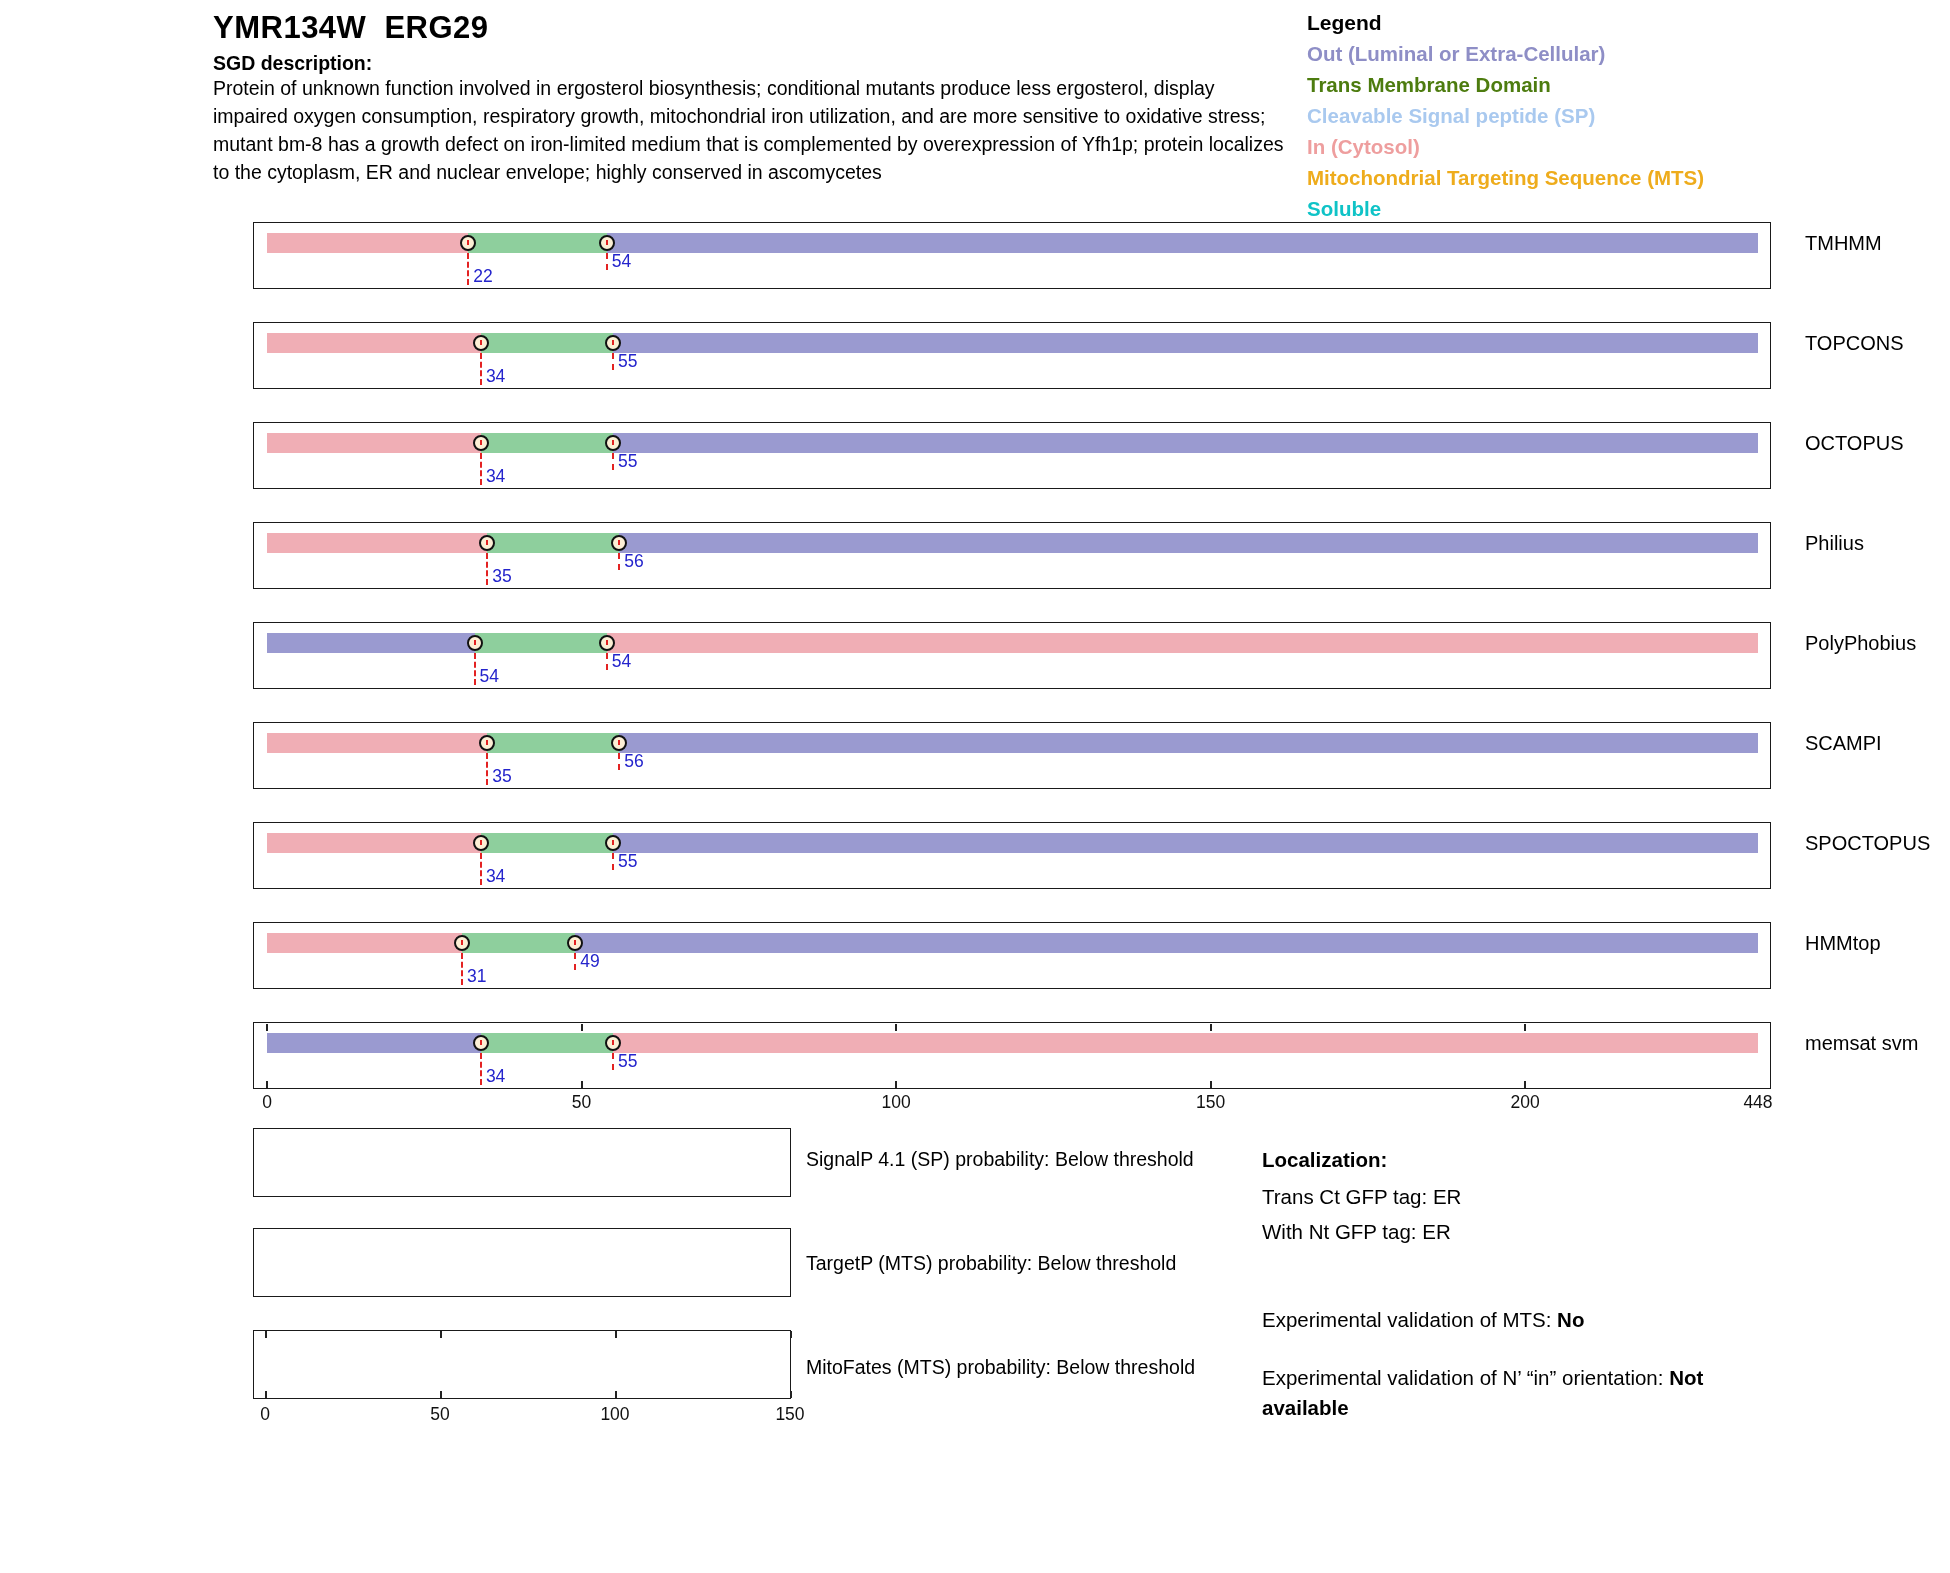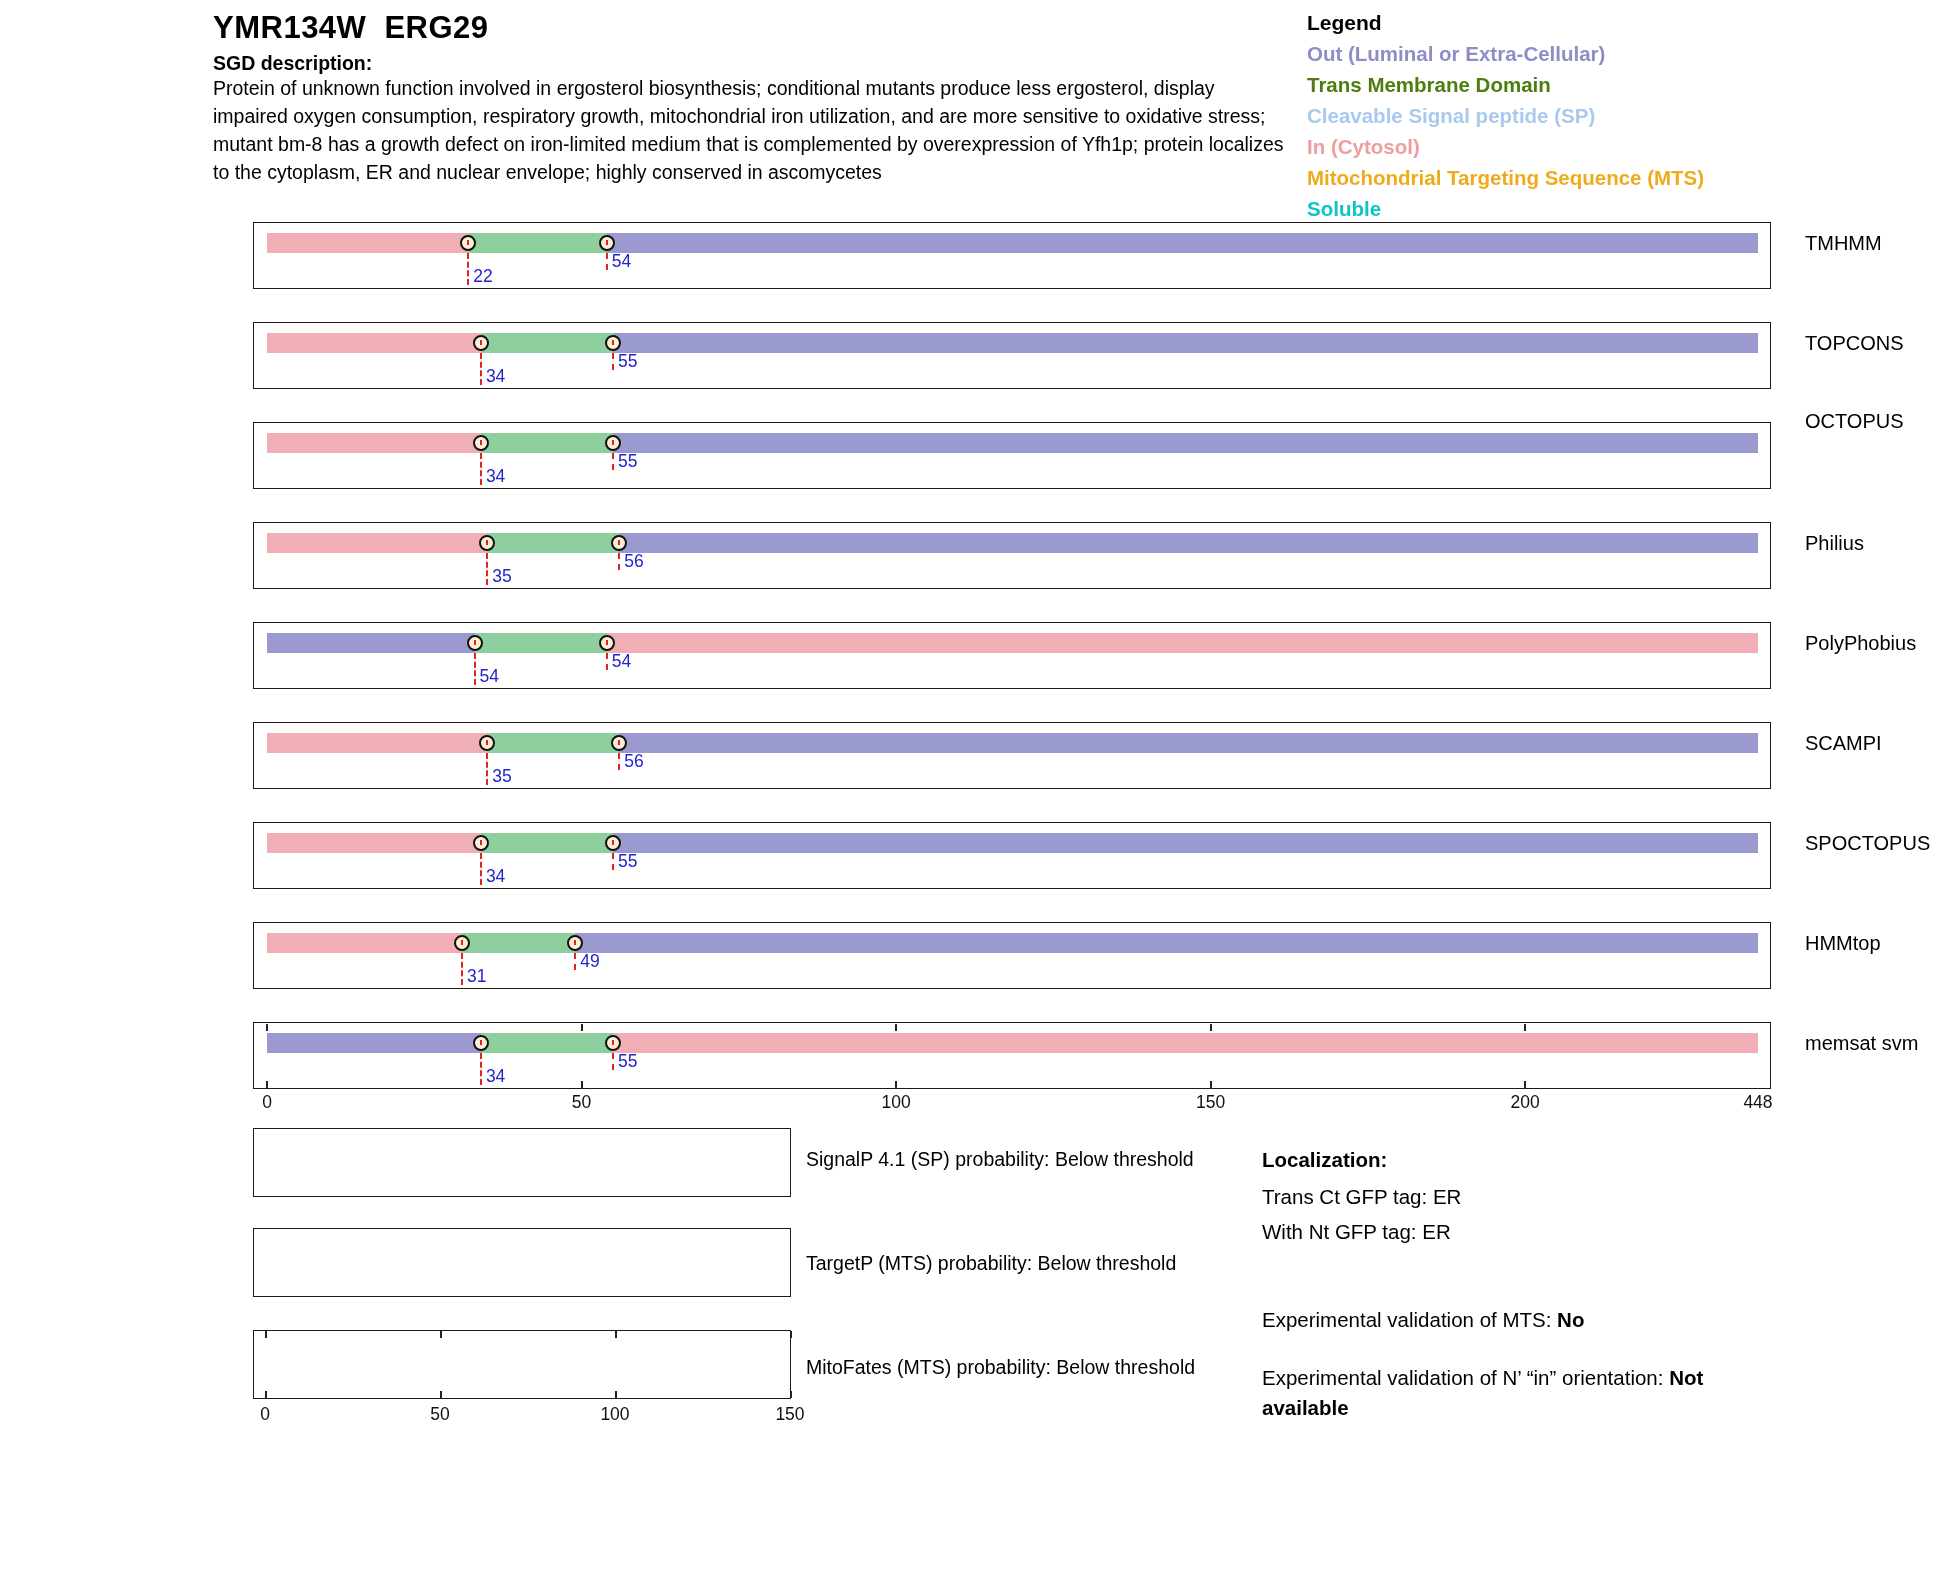--- a/index.html
+++ b/index.html
@@ -249,20 +249,20 @@
     </div>
 
   <div class="ann bold" style="top:1145px;">Localization:</div>
   <div class="ann" style="top:1182px;">Trans Ct GFP tag: ER</div>
   <div class="ann" style="top:1217px;">With Nt GFP tag: ER</div>
   <div class="ann" style="top:1305px;"><span>Experimental validation of MTS: </span><span class="bold">No</span></div>
   <div class="ann" style="top:1363px;width:470px;"><span>Experimental validation of N’ “in” orientation: </span><span class="bold">Not available</span></div>
 
 <div class="track-label" style="top: 232px;">TMHMM</div>
     <div class="track-label" style="top: 332px;">TOPCONS</div>
-    <div class="track-label" style="top: 410px;">OCTOPUS</div>
+    <div class="track-label" style="top: 432px;">OCTOPUS</div>
     <div class="track-label" style="top: 532px;">Philius</div>
     <div class="track-label" style="top: 632px;">PolyPhobius</div>
     <div class="track-label" style="top: 732px;">SCAMPI</div>
     <div class="track-label" style="top: 832px;">SPOCTOPUS</div>
     <div class="track-label" style="top: 932px;">HMMtop</div>
     <div class="track-label" style="top: 1032px;">memsat svm</div>
   </div>
 
 </body></html>

